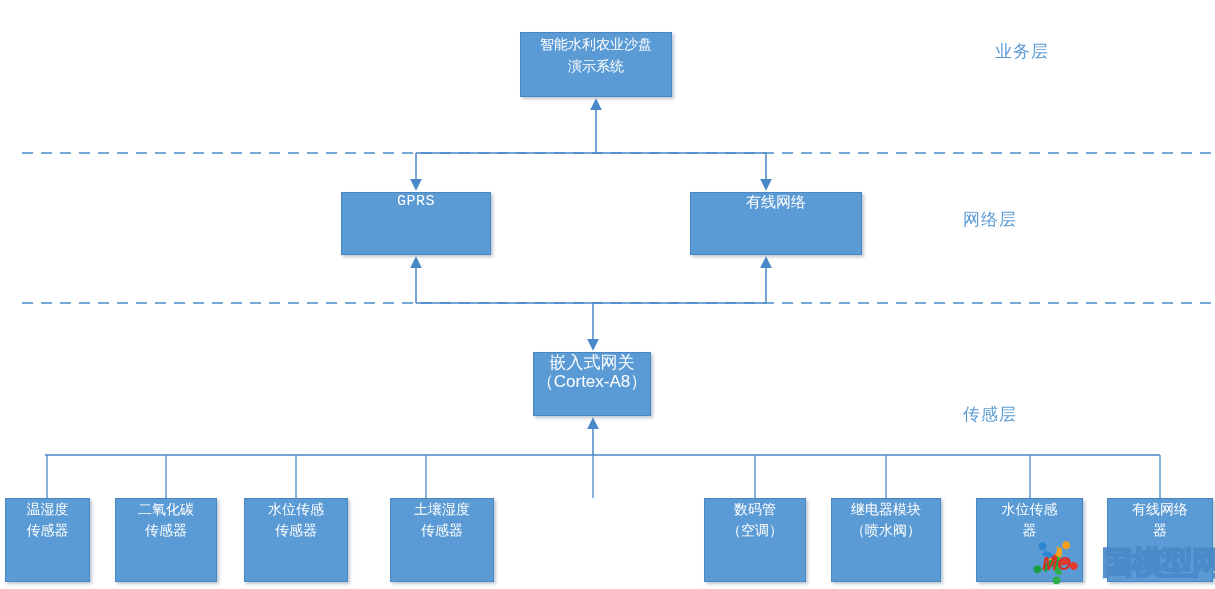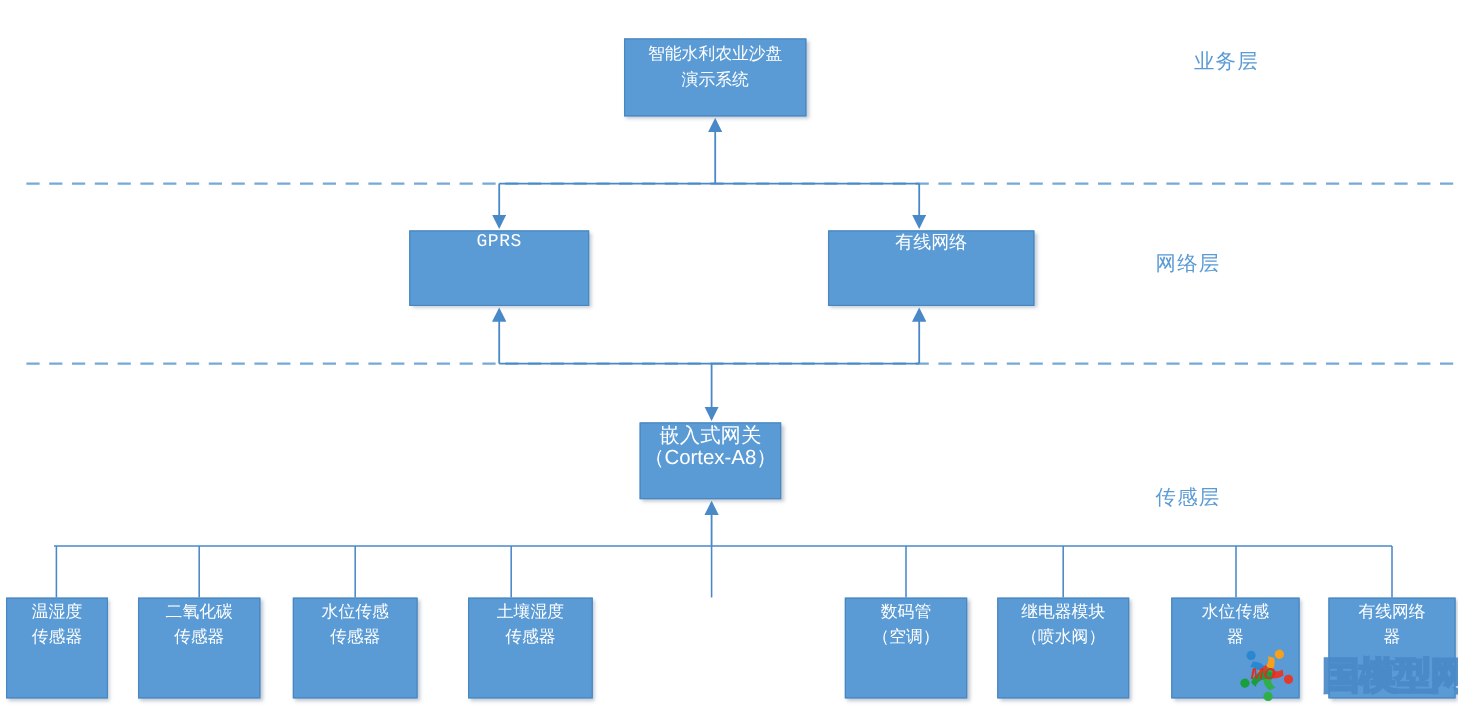--- a/index.html
+++ b/index.html
@@ -49,21 +49,21 @@
     position:absolute;left:963px;color:var(--layer-label);
     font-size:17px;letter-spacing:1px;white-space:nowrap;
   }
   .ll1{top:40px;margin-left:32px;}
   .ll2{top:208px;}
   .ll3{top:383px;margin-top:20px;}
   .watermark{position:absolute;left:1018px;top:532px;width:197px;height:57px;pointer-events:none;}
   .wm-logo{position:absolute;left:6px;top:2px;width:62px;height:58px;}
   .wm-mo{
     position:absolute;left:24px;top:22px;color:#d93025;font-weight:bold;
-    font-style:italic;font-size:13px;letter-spacing:0px;
+    font-style:italic;font-size:18px;letter-spacing:0px;
   }
   .wm-text{
     position:absolute;left:84px;top:10px;
     font-size:31px;font-weight:bold;letter-spacing:-1px;white-space:nowrap;
     color:rgba(91,155,213,0.28);
     -webkit-text-stroke:2px var(--watermark-outline);
     opacity:0.92;
   }
 </style>
 </head>

